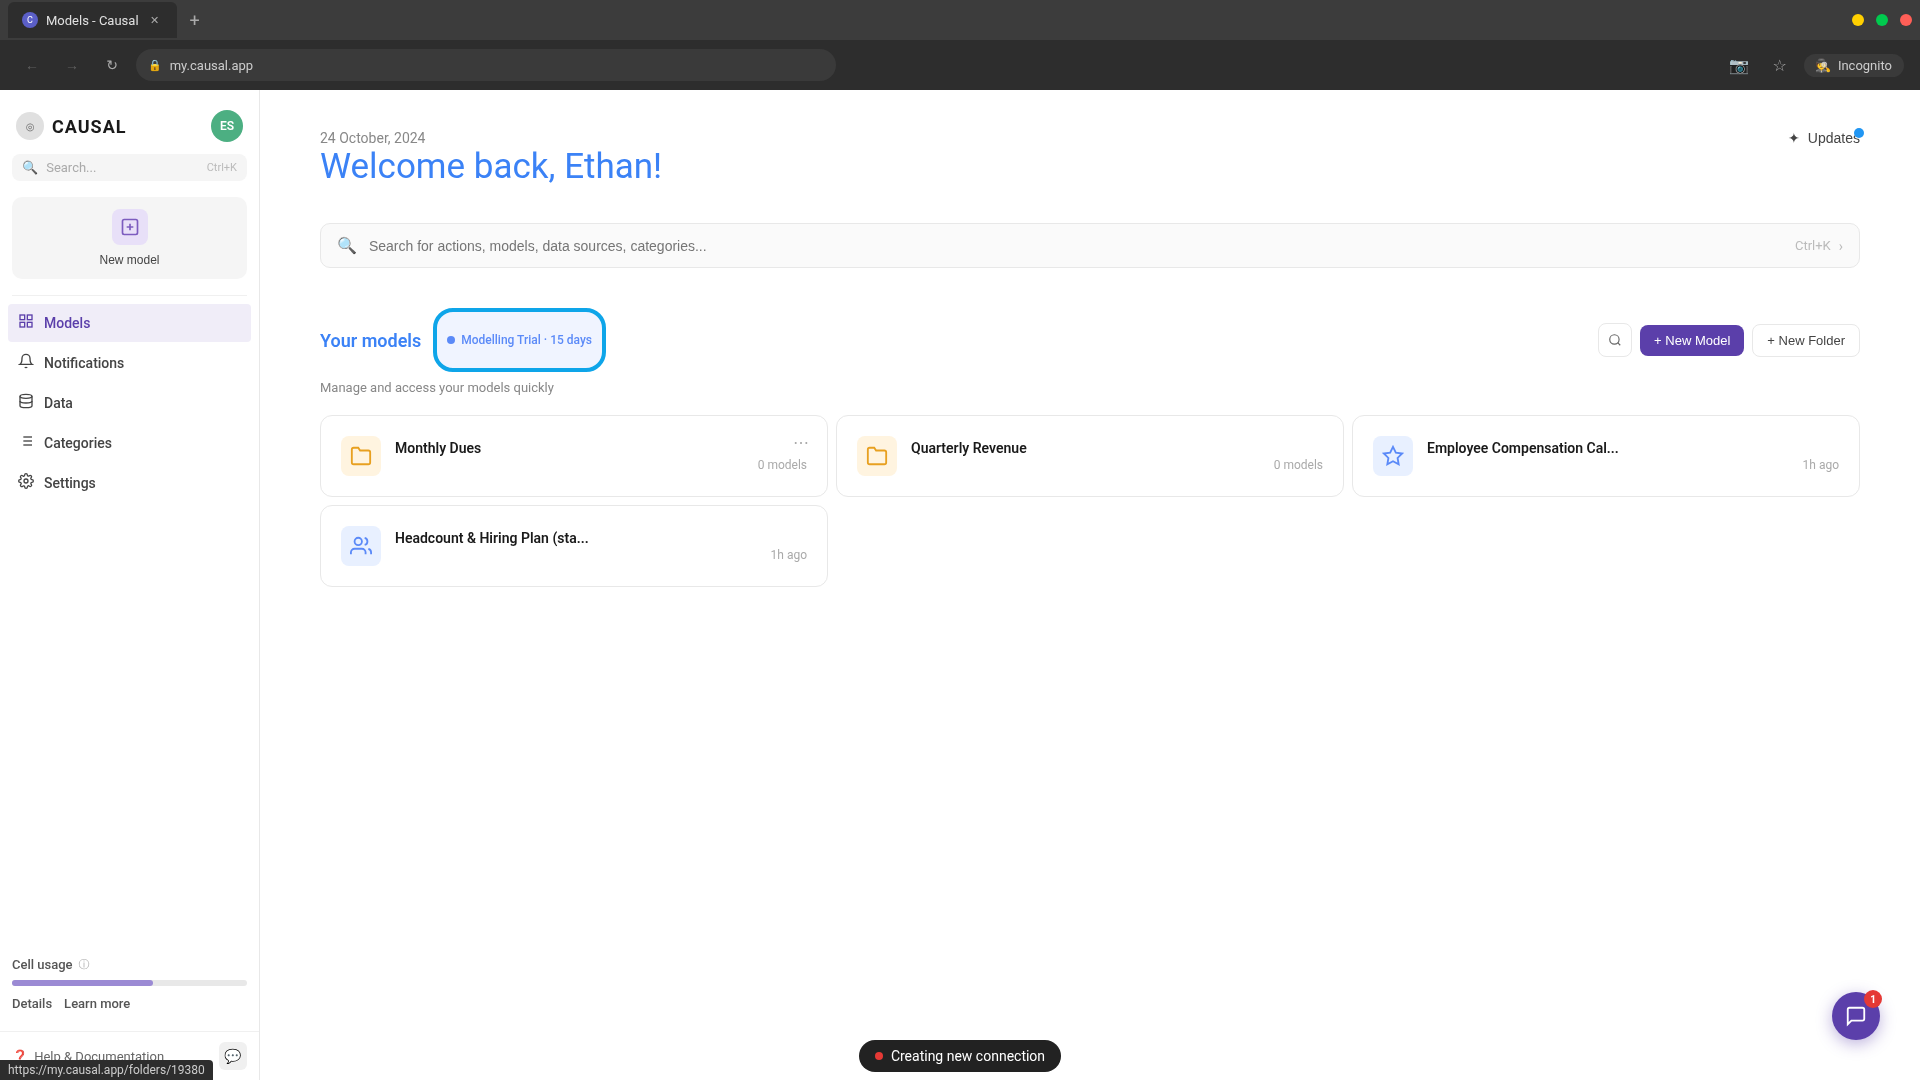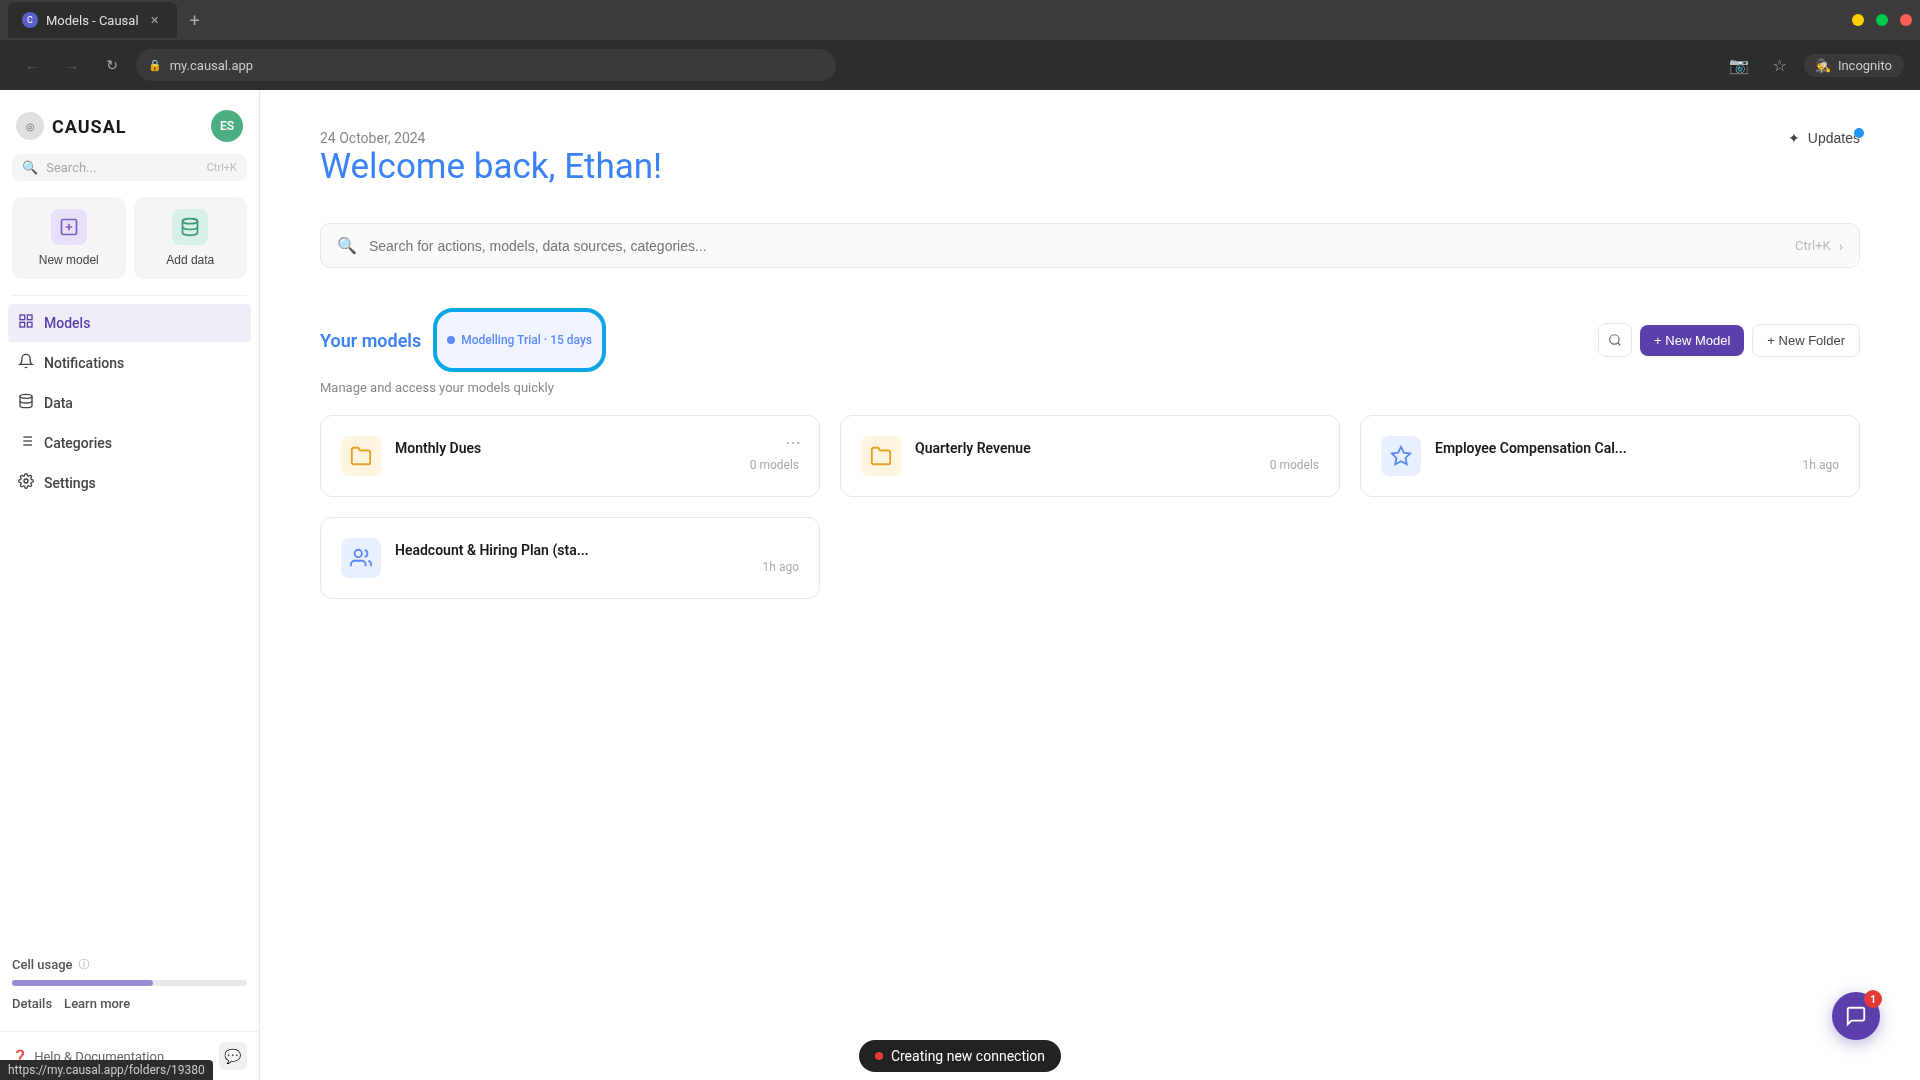--- a/index.html
+++ b/index.html
@@ -293,21 +293,21 @@
       display: flex; align-items: center; gap: 6px;
       background: white; color: #444; border: 1px solid #e8e8e8; border-radius: 8px;
       padding: 8px 14px; font-size: 13px; font-weight: 500; cursor: pointer;
     }
 
     .models-subtitle { font-size: 13px; color: #888; margin-bottom: 20px; }
 
     .models-grid {
       display: grid;
       grid-template-columns: repeat(3, 1fr);
-      gap: 20px;
+      gap: 8px;
     }
     .model-card {
       border: 1px solid #e8e8e8; border-radius: 12px;
       padding: 20px; cursor: pointer;
       display: flex; align-items: center; gap: 14px;
       background: white; position: relative;
       transition: box-shadow 0.15s;
     }
     .model-icon {
       width: 40px; height: 40px; border-radius: 8px;
@@ -396,30 +396,20 @@
 
     <div class="quick-actions">
       <button class="quick-action-btn">
         <div class="qa-icon model">
           <svg width="20" height="20" viewBox="0 0 24 24" fill="none" stroke="#7c5cbf" stroke-width="2">
             <rect x="3" y="3" width="18" height="18" rx="2"></rect>
               <path d="M12 8v8M8 12h8"></path>
           </svg>
         </div>
         <span class="qa-label">New model</span>
-      </button>
-      <button class="quick-action-btn">
-        <div class="qa-icon data">
-          <svg width="20" height="20" viewBox="0 0 24 24" fill="none" stroke="#3d9970" stroke-width="2">
-            <ellipse cx="12" cy="5" rx="9" ry="3"></ellipse>
-              <path d="M21 12c0 1.66-4 3-9 3s-9-1.34-9-3"></path>
-            <path d="M3 5v14c0 1.66 4 3 9 3s9-1.34 9-3V5"></path>
-          </svg>
-        </div>
-        <span class="qa-label">Add data</span>
       </button>
     </div>
 
     <div class="sidebar-divider"></div>
 
     <nav class="sidebar-nav">
       <div class="sidebar-item active">
         <span class="sidebar-item-icon">
           <svg width="16" height="16" viewBox="0 0 24 24" fill="none" stroke="currentColor" stroke-width="2">
             <rect x="3" y="3" width="7" height="7"></rect>

